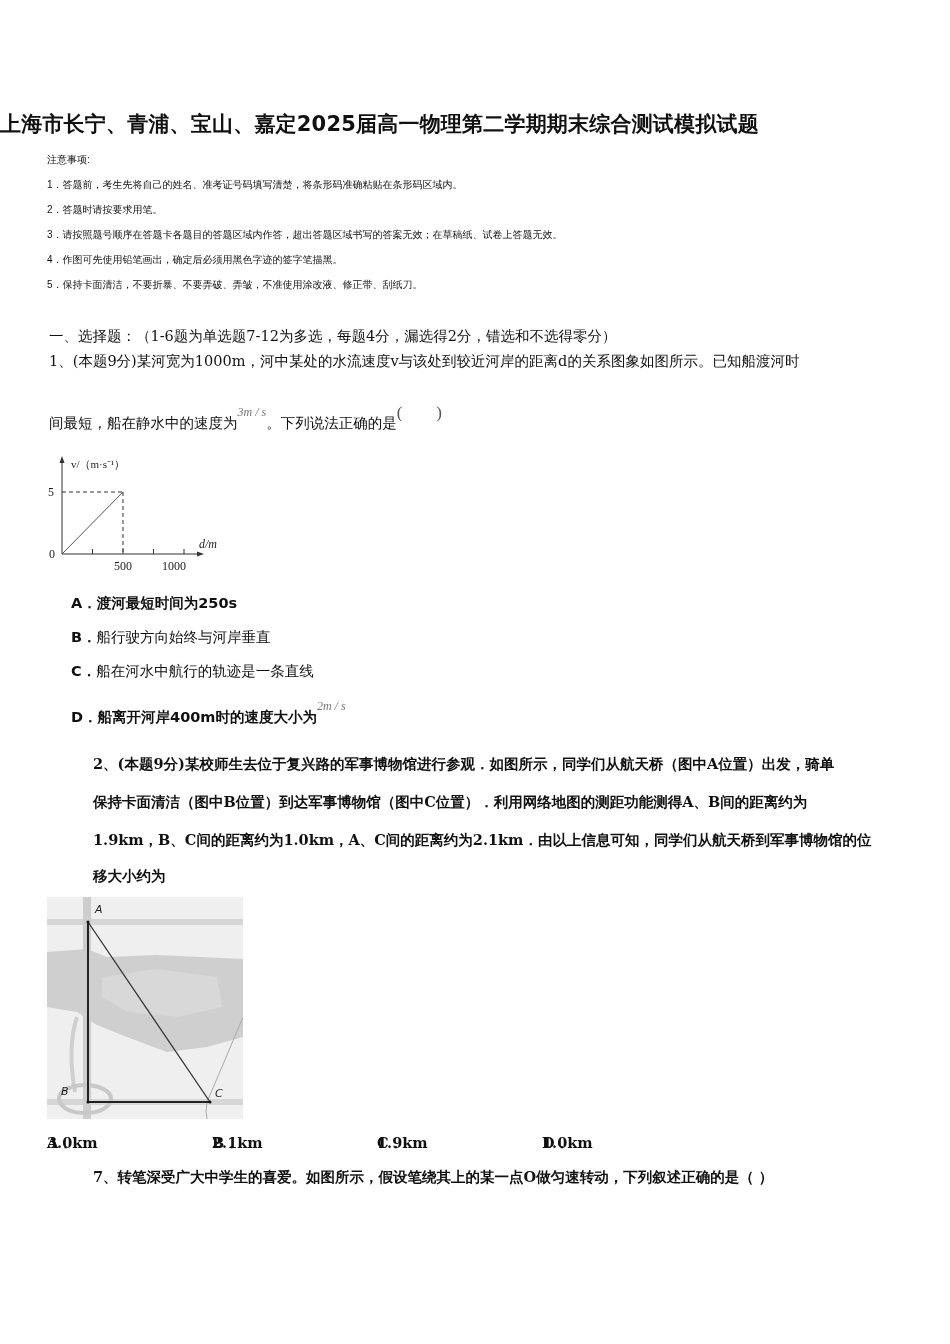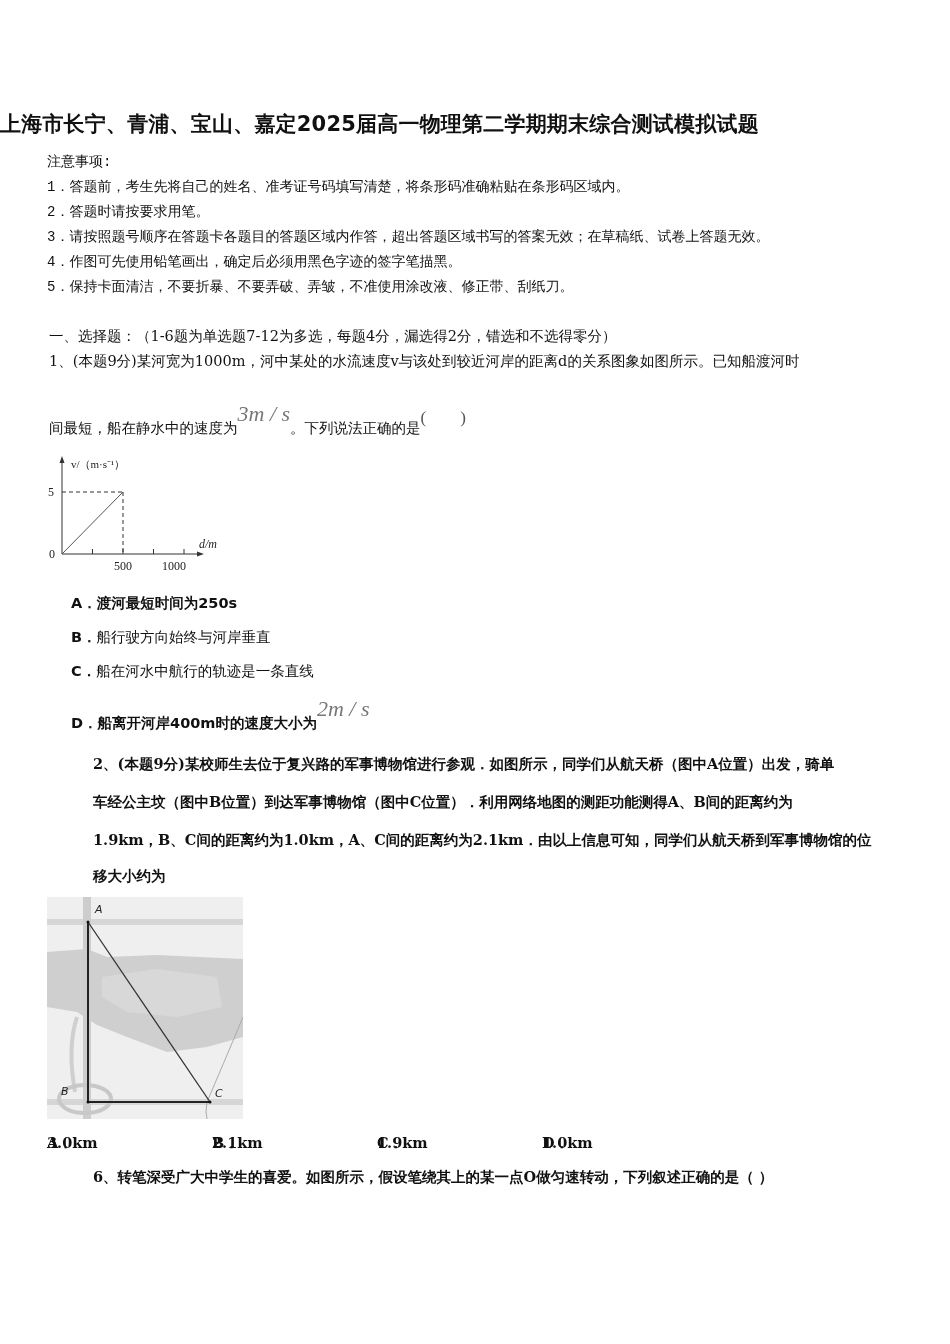--- a/index.html
+++ b/index.html
@@ -1,22 +1,22 @@
 <!DOCTYPE html>
 <html><head>
 <meta charset="utf-8">
 <style>
   html, body { margin: 0; padding: 0; background: #ffffff; }
   body { width: 950px; height: 1344px; position: relative; overflow: hidden; color: #111; font-family: "DejaVu Sans", "Liberation Sans", sans-serif; }
   .abs { position: absolute; }
   .title { left: 0; width: 950px; top: 110px; font-size: 21px; font-weight: bold; letter-spacing: 0.2px; color: #111; font-family: "DejaVu Sans", sans-serif; }
-  .notice { font-family: Liberation Mono, monospace; font-size: 14px; left: 47px; }
+  .notice { font-family: Liberation Sans, sans-serif; font-size: 10px; left: 47px; }
   .q { font-family: "DejaVu Serif", "Liberation Serif", serif; font-size: 14.5px; left: 49px; white-space: nowrap; text-align: right; }
   .bold { font-weight: bold; margin-left: 44px; }
-  .math { font-family: "Liberation Serif", "DejaVu Serif", serif; font-style: italic; color: #777; font-size: 22px; }
+  .math { font-family: "Liberation Serif", "DejaVu Serif", serif; font-style: italic; color: #777; font-size: 12px; }
   .opt { font-family: "DejaVu Sans", sans-serif; font-size: 14.5px; left: 47px; font-weight: bold; white-space: nowrap; margin-left: 24px; }
   .opt .txt { font-weight: normal; }
   .ans-row { top: 1134px; left: 47px; font-family: "DejaVu Serif", serif; font-size: 14.5px; font-weight: bold; }
   .ans-row span { position: absolute; white-space: nowrap; }
   .chart { left: 44px; top: 452px; width: 190px; height: 125px; text-align: right; }
   .map { left: 47px; top: 897px; width: 196px; height: 222px; background: #ececec; overflow: hidden; }
   .paren { font-family: "Liberation Serif", serif; color: #555; font-size: 17px; }
 </style>
 </head>
 <body>
@@ -66,21 +66,21 @@
   <span>B．</span><span class="txt">船行驶方向始终与河岸垂直</span>
 </div>
 <div class="abs opt" style="top:662px;">
   <span>C．</span><span class="txt">船在河水中航行的轨迹是一条直线</span>
 </div>
 <div class="abs opt" style="top:708px;">
   <span>D．</span><span>船离开河岸400m时的速度大小为</span><span class="math" style="position:relative; top:-12px; font-weight:normal;">2m / s</span>
 </div>
 
 <div class="abs q bold" style="top:755px;">2、(本题9分)某校师生去位于复兴路的军事博物馆进行参观．如图所示，同学们从航天桥（图中A位置）出发，骑单</div>
-<div class="abs q bold" style="top:793px;">车经公主坟（图中B位置）到达军事博物馆（图中C位置）．利用网络地图的测距功能测得A、B间的距离约为</div>
+<div class="abs q bold" style="top:793px;">保持卡面清洁（图中B位置）到达军事博物馆（图中C位置）．利用网络地图的测距功能测得A、B间的距离约为</div>
 <div class="abs q bold" style="top:831px;">1.9km，B、C间的距离约为1.0km，A、C间的距离约为2.1km．由以上信息可知，同学们从航天桥到军事博物馆的位</div>
 <div class="abs q bold" style="top:867px;">移大小约为</div>
 
 <div class="abs map">
   <svg width="196" height="222" viewBox="0 0 196 222">
     <rect x="0" y="0" width="196" height="222" fill="#efefef"></rect>
     <path d="M0,55 L40,52 L60,60 L110,58 L196,62 L196,140 L160,150 L120,155 L80,140 L50,128 L30,115 L0,110 Z" fill="#cfcfcf"></path>
     <path d="M55,80 L110,72 L170,80 L175,110 L130,120 L80,115 L55,100 Z" fill="#d8d8d8"></path>
     <rect x="0" y="22" width="196" height="6" fill="#d6d6d6"></rect>
     <rect x="0" y="202" width="196" height="6" fill="#d6d6d6"></rect>
@@ -112,13 +112,13 @@
   <span style="left:330px;">
       <span>C．</span>
       <span>1.9km</span>
     </span>
   <span style="left:495px;">
       <span>D．</span>
       <span>1.0km</span>
     </span>
 </div>
 
-<div class="abs q bold" style="top:1168px;">6、转笔深受广大中学生的喜爱。如图所示，假设笔绕其上的某一点O做匀速转动，下列叙述正确的是（        ）</div>
+<div class="abs q bold" style="top:1168px;">7、转笔深受广大中学生的喜爱。如图所示，假设笔绕其上的某一点O做匀速转动，下列叙述正确的是（        ）</div>
 
 </body></html>

